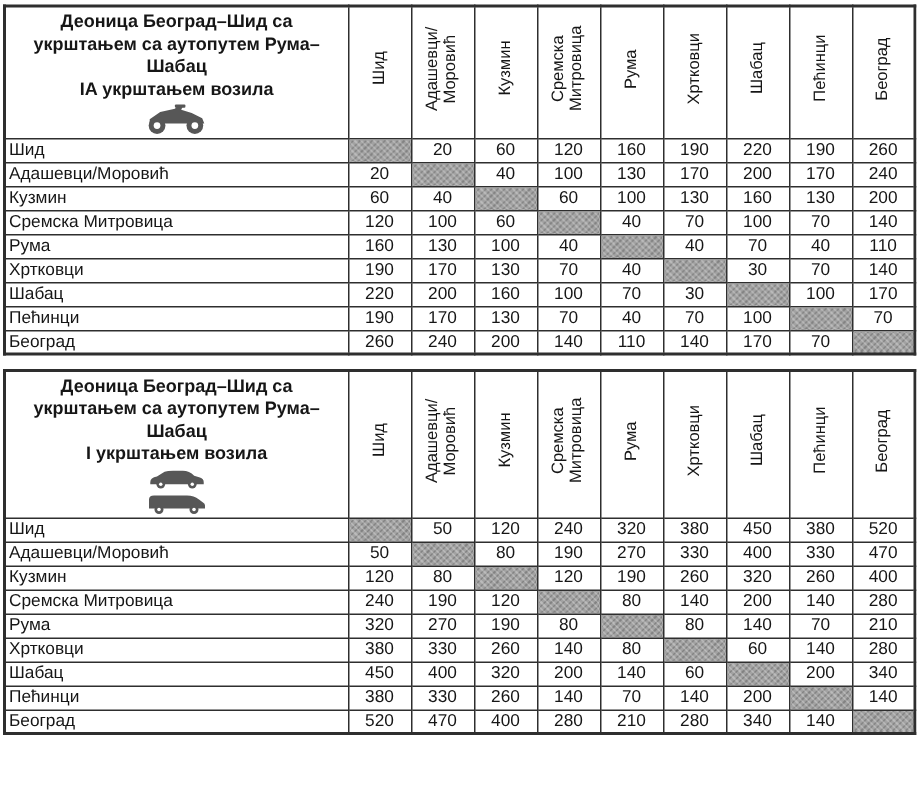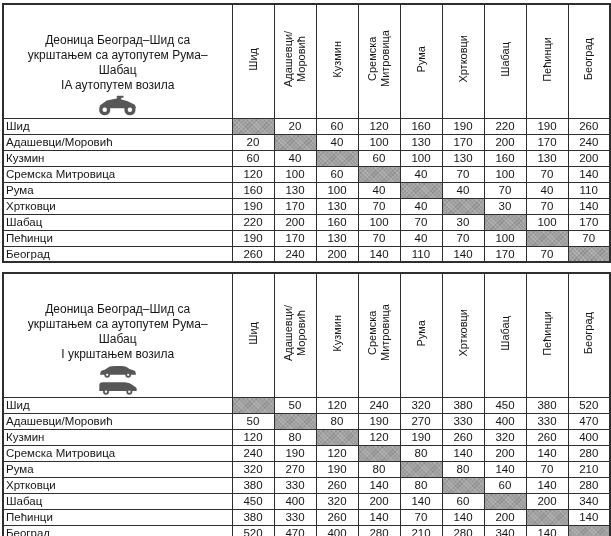--- a/index.html
+++ b/index.html
@@ -22,21 +22,21 @@
     box-sizing: border-box;
     overflow: hidden;
   }
 
   
   table.toll thead th { vertical-align: middle; text-align: center; background: #fff; }
   table.toll[data-table="0"] thead th { height: 85px; }
   table.toll[data-table="1"] thead th { height: 98px; }
 
   th.title-cell { width: 229px; padding: 2px 4px; }
-  .title { font-size: 12px; font-weight: 400; line-height: 1.24; text-align: center; margin-top: 26px; }
+  .title { font-size: 12px; font-weight: 700; line-height: 1.24; text-align: center; }
   .icons { margin-top: 2px; display: flex; flex-direction: column; align-items: center; gap: 1px; }
   .vehicle-icon { display: block; line-height: 0; color: #575757; }
 
   th.col-head { width: 42px; padding: 0; }
   .vtext {
     display: inline-block;
     writing-mode: vertical-rl;
     transform: rotate(180deg);
     font-size: 11px;
     font-weight: 400;
@@ -62,21 +62,21 @@
 
 <div class="page">
   <table class="toll" data-table="0">
       <thead>
         <tr>
           <th class="title-cell">
             <div class="title">
               <div>Деоница Београд–Шид са</div>
               <div>укрштањем са аутопутем Рума–</div>
               <div>Шабац</div>
-              <div>IA аутопутем возила</div>
+              <div>IA укрштањем возила</div>
             </div>
             <div class="icons">
               <span class="vehicle-icon">
   <svg width="46" height="21" viewBox="0 0 64 30" aria-hidden="true">
     <g fill="currentColor">
       <path d="M6 15 L16 8 L30 5 L33 2 L38 2 L36 6 L46 9 L56 14 L58 19 L6 19 Z"></path>
       <circle cx="13" cy="21" r="8"></circle>
       <circle cx="49" cy="21" r="8"></circle>
       <rect x="30" y="1" width="10" height="3" rx="1"></rect>
     </g>

